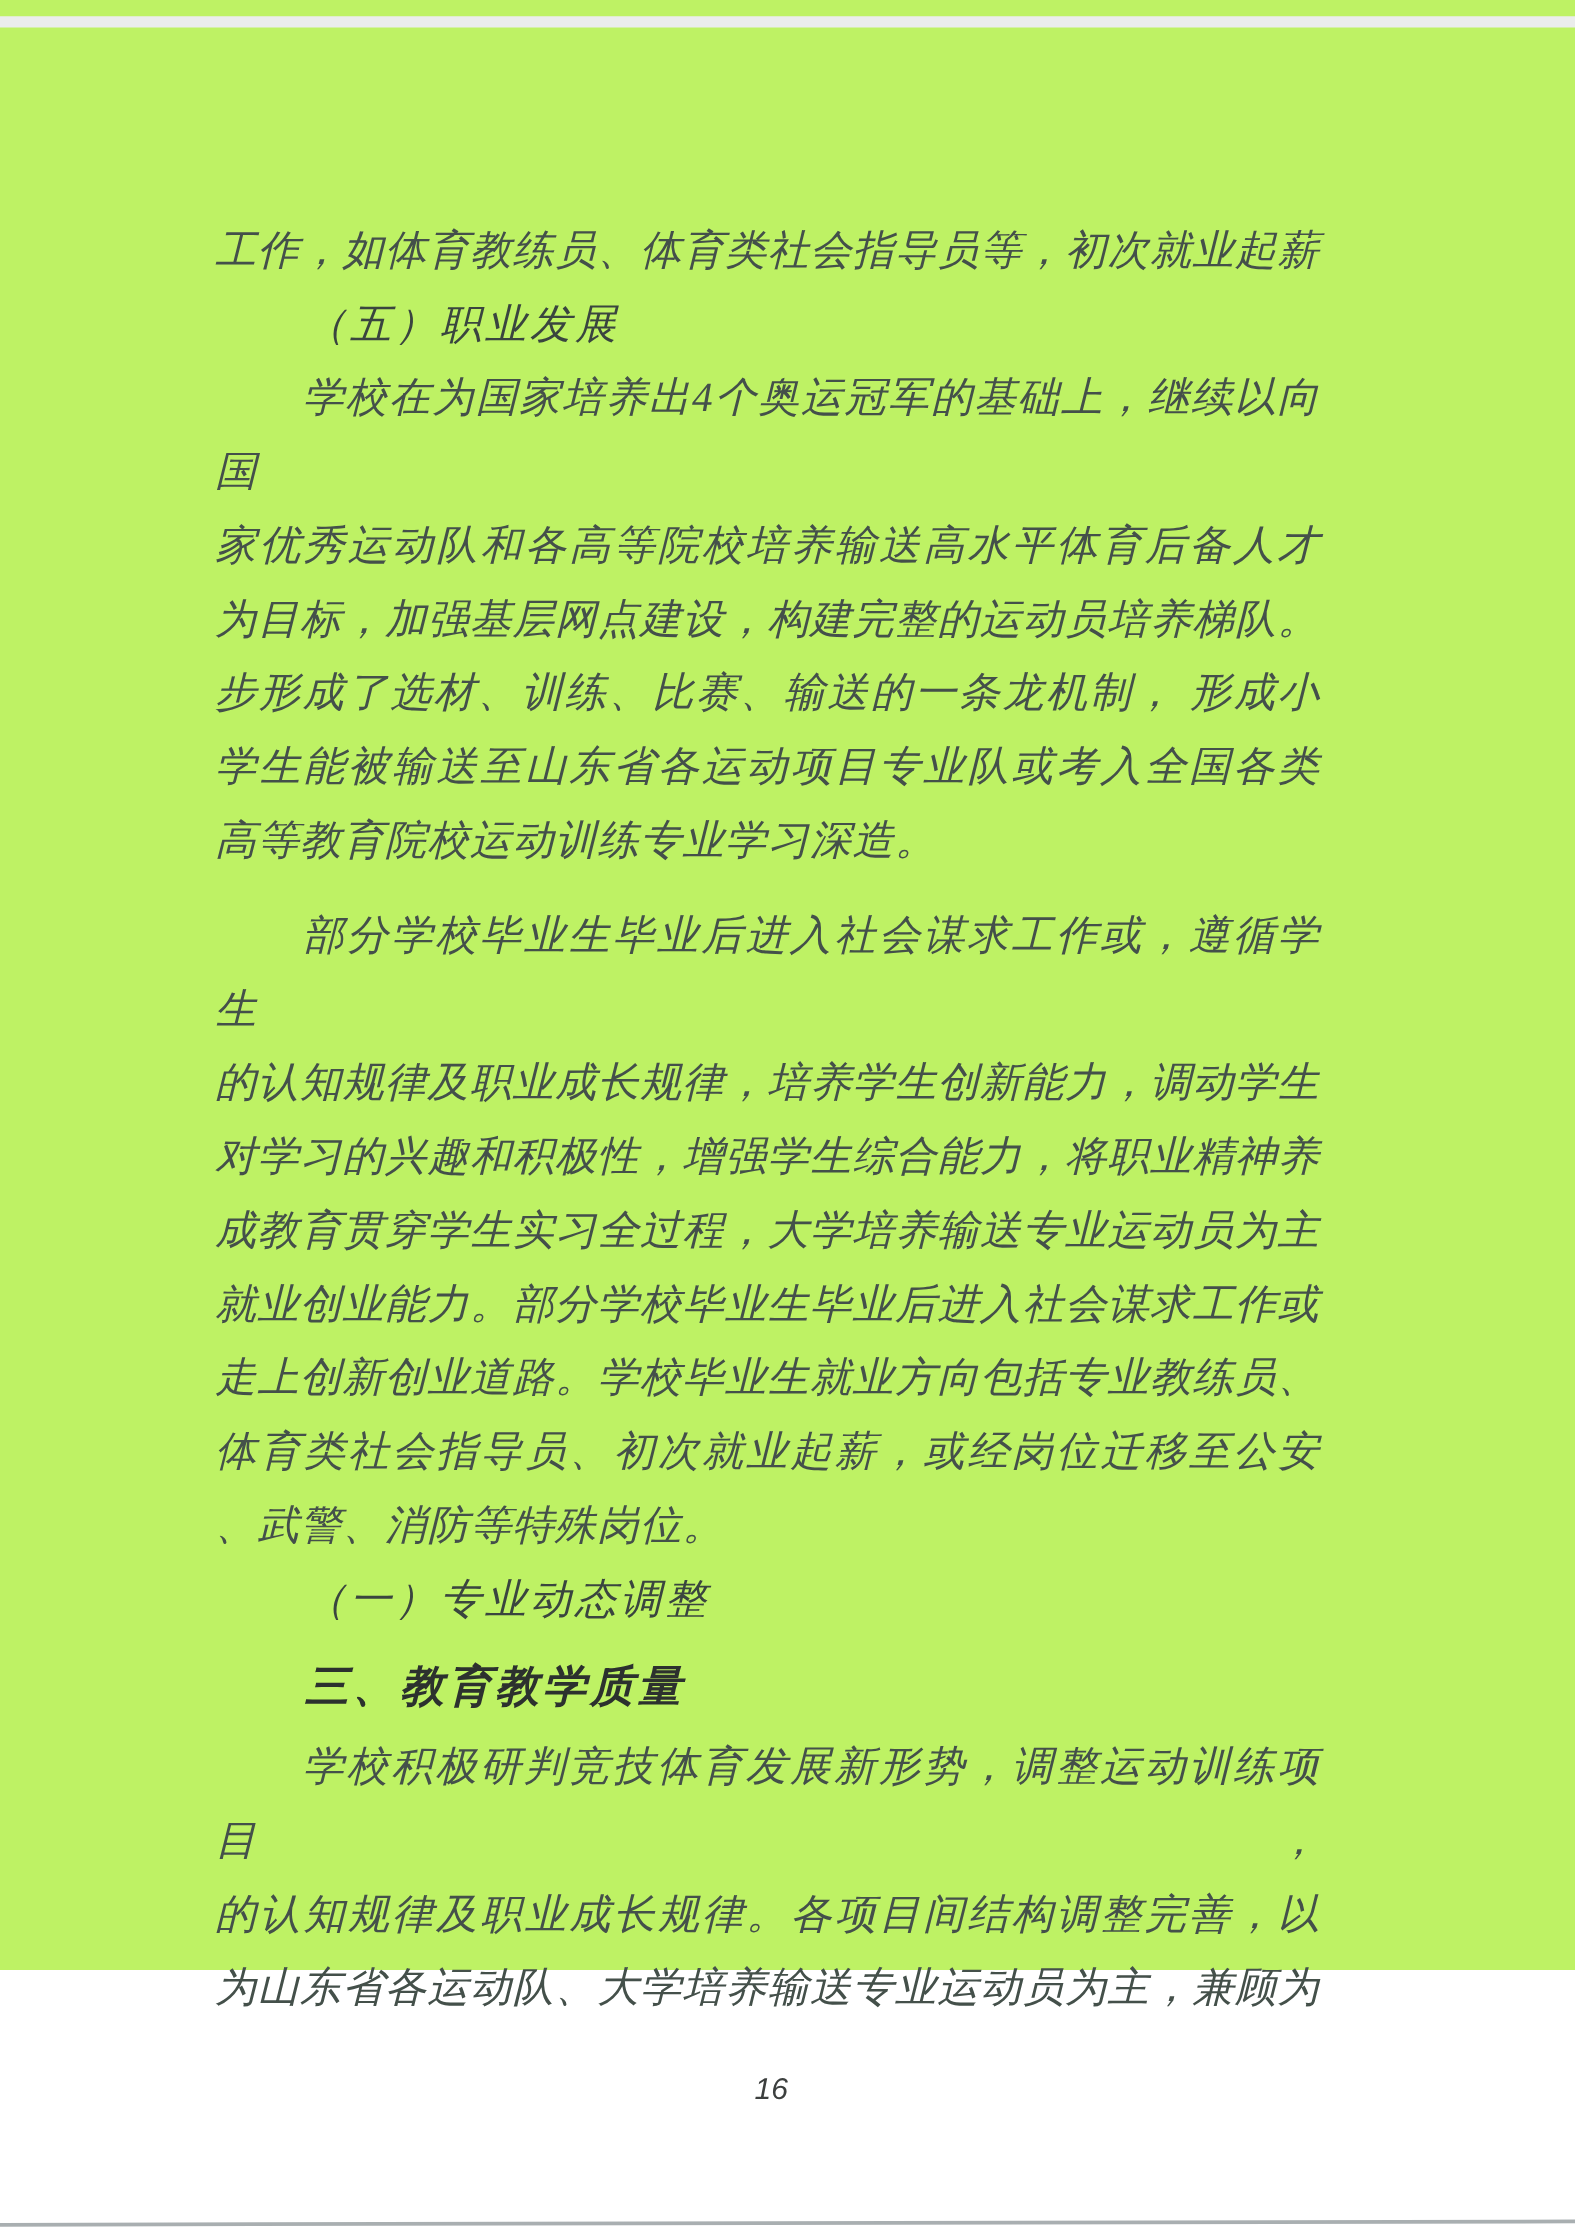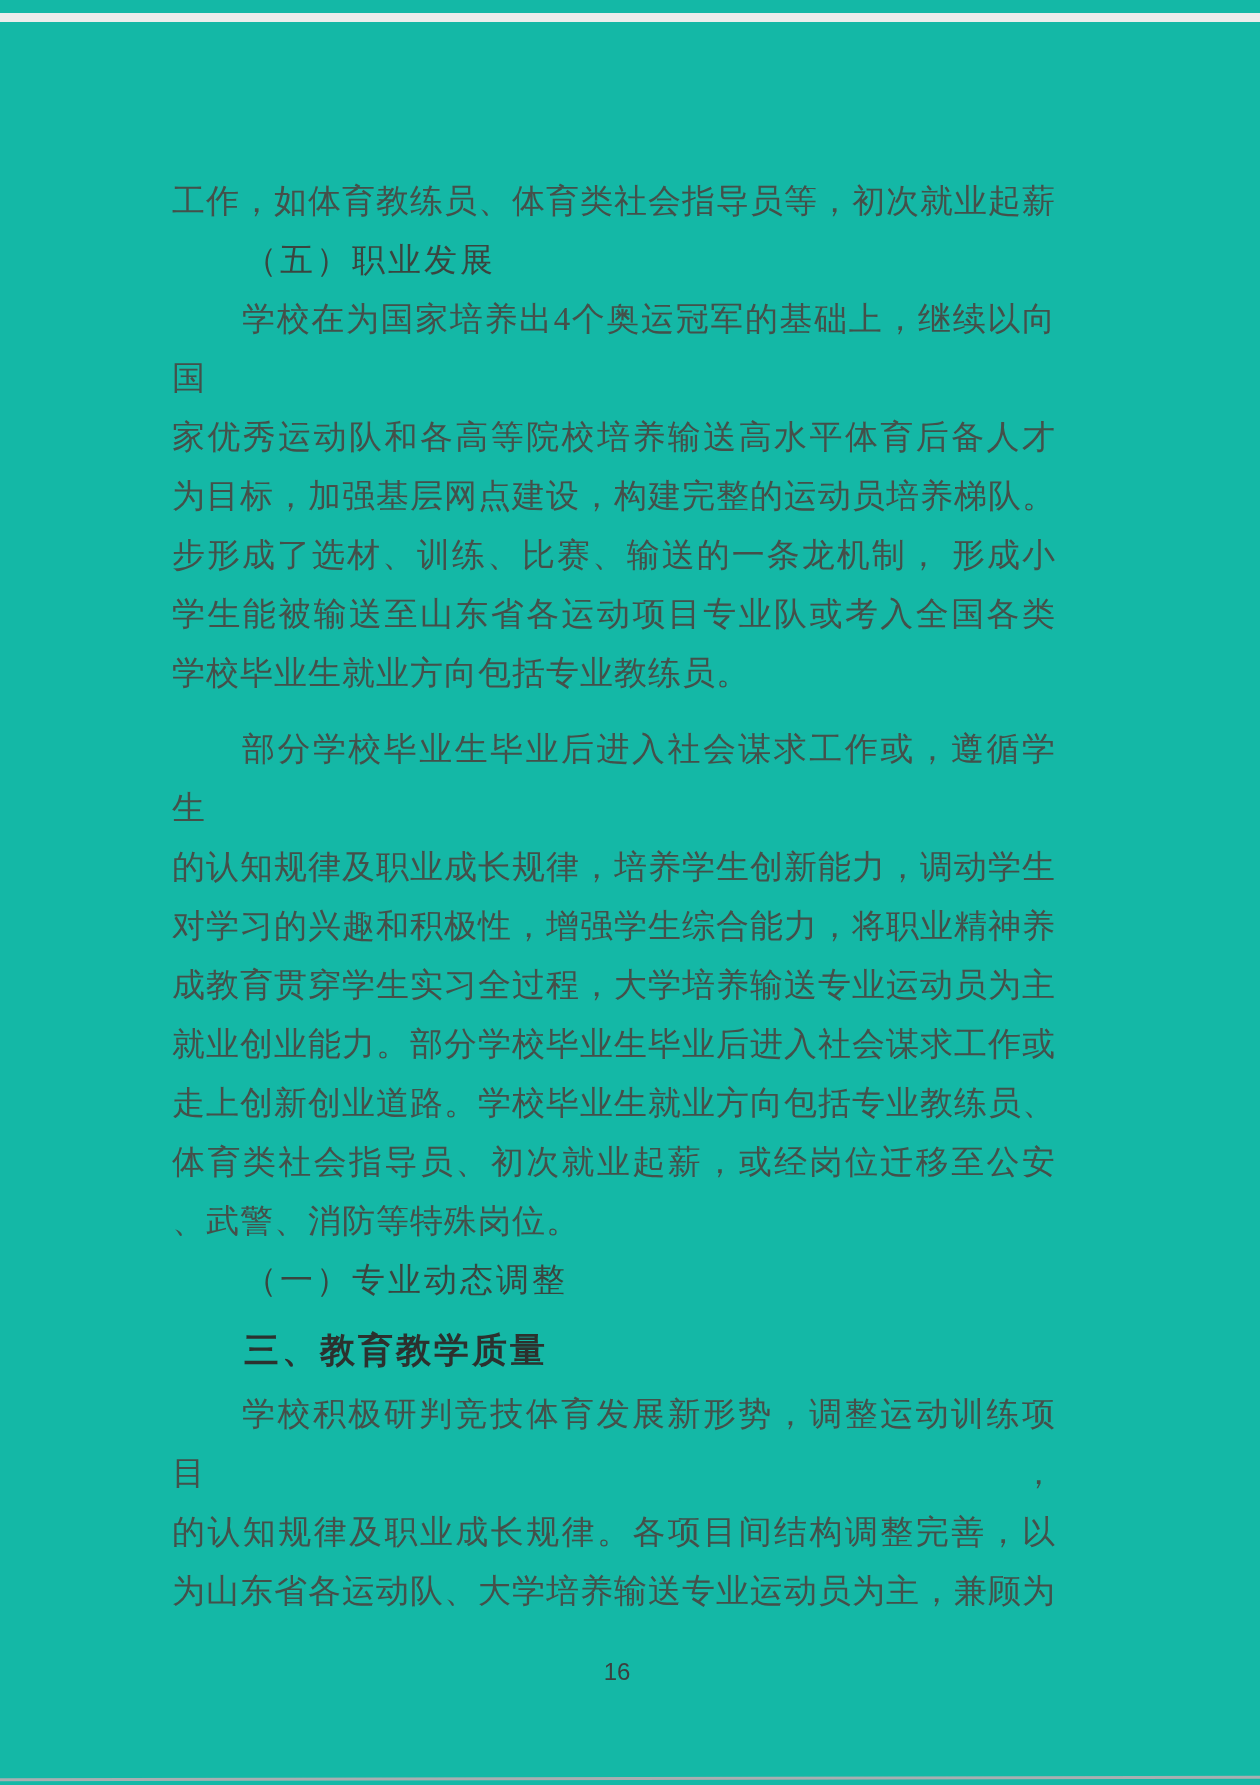--- a/index.html
+++ b/index.html
@@ -6,23 +6,24 @@
     margin: 0;
     padding: 0;
     width: 1260px;
     height: 1785px;
     overflow: hidden;
     background: #ffffff;
   }
   .page {
     position: relative;
     width: 1260px;
-    height: 1785px;
-    background: #14b8a6;
+    height: 1576px;
+    background: #bef264;
     font-family: "Liberation Serif", "DejaVu Serif", serif;
+    font-style: italic;
   }
   .top-band {
     position: absolute;
     left: 0;
     top: 13px;
     width: 100%;
     height: 9px;
     background: #ebedec;
   }
   .bottom-rule {
@@ -85,21 +86,21 @@
 <div class="page">
   <div class="top-band"></div>
   <div class="content">
       <div class="line justify">工作，如体育教练员、体育类社会指导员等，初次就业起薪</div>
       <div class="line sub-heading">（五）职业发展</div>
       <div class="line justify indent">学校在为国家培养出4个奥运冠军的基础上，继续以向国</div>
       <div class="line justify">家优秀运动队和各高等院校培养输送高水平体育后备人才</div>
       <div class="line justify">为目标，加强基层网点建设，构建完整的运动员培养梯队。</div>
       <div class="line justify">步形成了选材、训练、比赛、输送的一条龙机制， 形成小</div>
       <div class="line justify">学生能被输送至山东省各运动项目专业队或考入全国各类</div>
-      <div class="line">学校毕业生就业方向包括专业教练员。</div>
+      <div class="line">高等教育院校运动训练专业学习深造。</div>
       <div class="line justify indent para-gap">部分学校毕业生毕业后进入社会谋求工作或，遵循学生</div>
       <div class="line justify">的认知规律及职业成长规律，培养学生创新能力，调动学生</div>
       <div class="line justify">对学习的兴趣和积极性，增强学生综合能力，将职业精神养</div>
       <div class="line justify">成教育贯穿学生实习全过程，大学培养输送专业运动员为主</div>
       <div class="line justify">就业创业能力。部分学校毕业生毕业后进入社会谋求工作或</div>
       <div class="line justify">走上创新创业道路。学校毕业生就业方向包括专业教练员、</div>
       <div class="line justify">体育类社会指导员、初次就业起薪，或经岗位迁移至公安</div>
       <div class="line">、武警、消防等特殊岗位。</div>
       <div class="line sub-heading">（一）专业动态调整</div>
       <div class="line chapter-heading para-gap-sm">三、教育教学质量</div>

